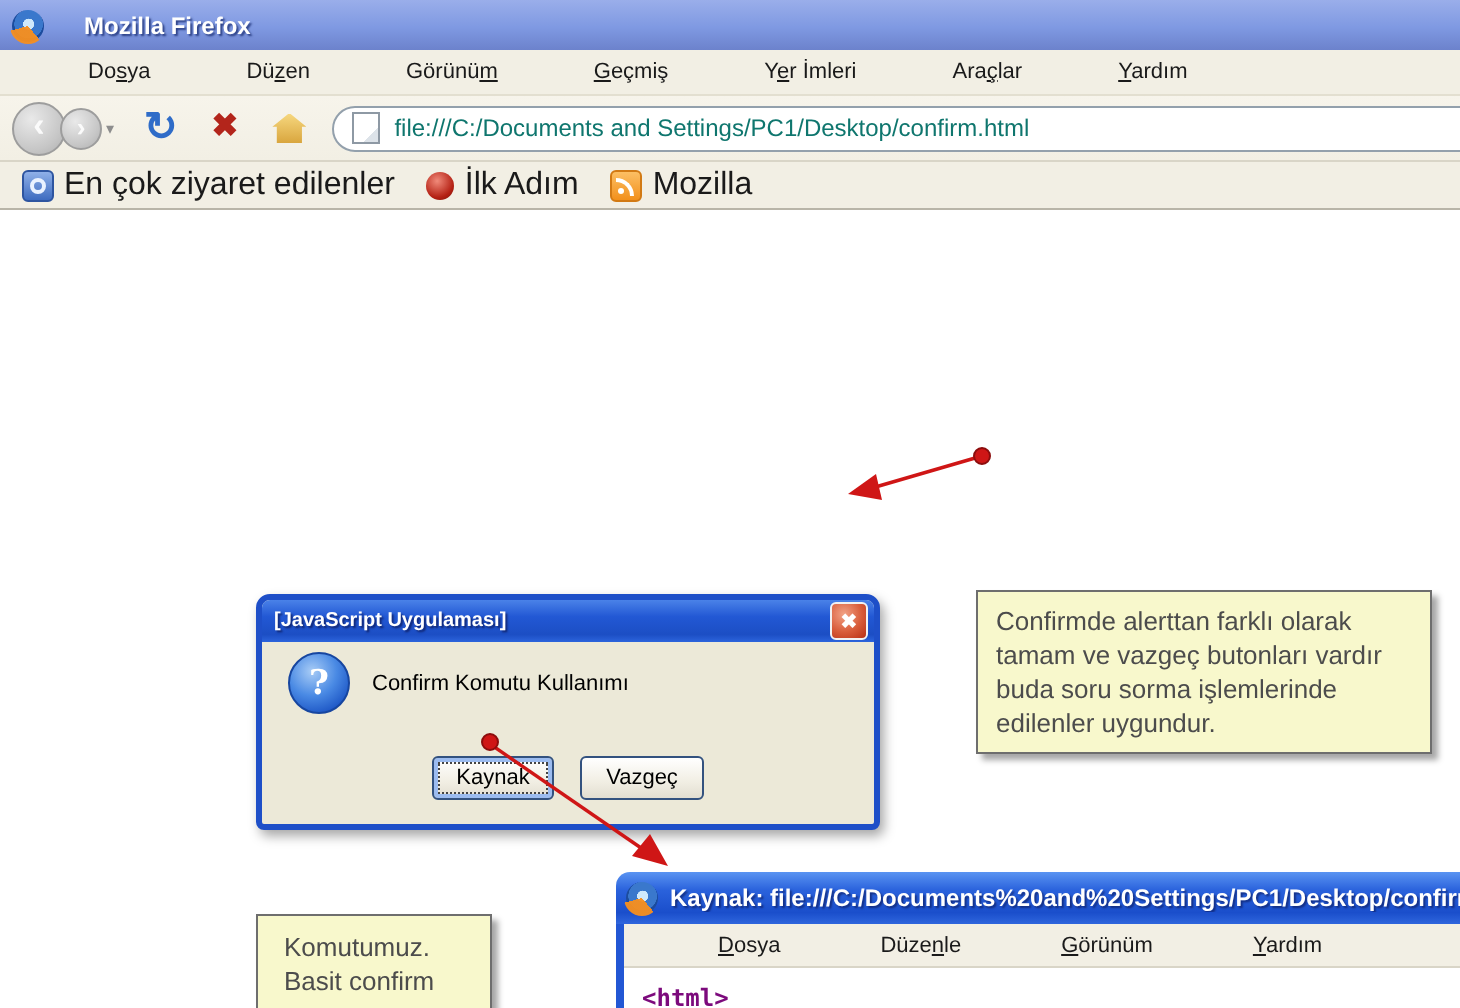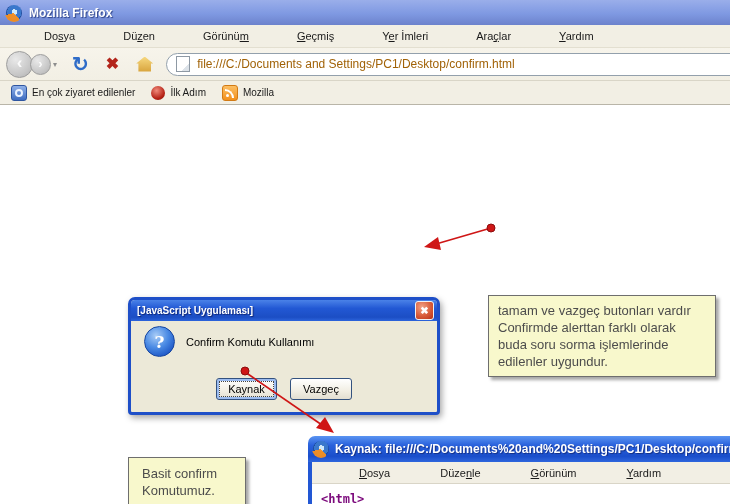--- a/index.html
+++ b/index.html
@@ -2,21 +2,21 @@
 <html style="--arrow-red: #cf1616; --callout-bg: #f8f8cc; --xp-blue: #2258d4; --dialog-body: #ece9d8; --toolbar-bg: #f2efe4; --titlebar-soft-blue: #7f99e2; --code-tag: #7c0a7c;"><head>
 <meta charset="utf-8">
 <style>
   html,body{margin:0;padding:0;}
   .stage{position:relative;width:730px;height:504px;overflow:hidden;background:#fff;
          font-family:"Liberation Sans",sans-serif;-webkit-font-smoothing:antialiased;}
 
   
   .titlebar{position:absolute;left:0;top:0;right:0;height:25px;
     background:linear-gradient(180deg,#9aaeea 0%,var(--titlebar-soft-blue,#7f99e2) 55%,#6c82cc 100%);
-    display:flex;align-items:center;gap:7px;padding-left:6px;}
+    display:flex;align-items:center;gap:20px;padding-left:6px;}
   .title-text{color:#fff;font-weight:bold;font-size:12px;text-shadow:1px 1px 1px rgba(30,50,120,.85);}
 
   .ff-icon{position:relative;width:16px;height:16px;border-radius:50%;flex:0 0 auto;
     background:radial-gradient(circle at 52% 44%,#cfe9fb 0 22%,#3a78cc 23% 58%,#1c4c9e 59% 100%);}
   .ff-icon::after{content:"";position:absolute;inset:-1px;border-radius:50%;
     background:conic-gradient(from 140deg,rgba(247,143,30,.95) 0 115deg,transparent 115deg 360deg);}
 
   .menubar{position:absolute;left:0;top:25px;right:0;height:22px;background:var(--toolbar-bg,#f2efe4);
     border-bottom:1px solid #e3dfd0;display:flex;align-items:center;padding-left:4px;
     font-size:11px;color:#1a1a1a;}
@@ -39,25 +39,25 @@
   .nav-refresh::after{content:"↻";}
   .nav-stop{color:#b3251b;font-size:16px;font-weight:bold;margin-left:17px;line-height:1;}
   .nav-stop::after{content:"✖";}
   .nav-home{margin-left:17px;display:flex;}
   .house{display:block;width:17px;height:15px;background:linear-gradient(#f6d77e,#d8a43c);
     clip-path:polygon(50% 0,100% 46%,87% 46%,87% 100%,13% 100%,13% 46%,0 46%);}
   .urlbar{margin-left:13px;flex:1;height:21px;background:#fff;border:1px solid #93a0ac;
     border-radius:12px;display:flex;align-items:center;gap:7px;padding:0 9px;margin-right:-12px;}
   .page-icon{width:12px;height:14px;background:linear-gradient(135deg,#fff 72%,#dde3e9 72%);
     border:1px solid #8e99a4;flex:0 0 auto;}
-  .url-text{font-size:12px;color:#a16207;white-space:nowrap;}
+  .url-text{font-size:12px;color:#0f766e;white-space:nowrap;}
 
   .bookmarksbar{position:absolute;left:0;top:81px;right:0;height:23px;background:var(--toolbar-bg,#f2efe4);
     border-bottom:1px solid #b9b5a8;display:flex;align-items:center;gap:10px;padding-left:8px;
-    font-size:10px;color:#1a1a1a;}
+    font-size:16px;color:#1a1a1a;}
   .bm-item{display:flex;align-items:center;gap:5px;padding:2px 3px;cursor:default;}
   .bm-ico{width:14px;height:14px;border-radius:3px;position:relative;flex:0 0 auto;}
   .bm-most-visited{background:linear-gradient(180deg,#8fb0e8,#3e6cc0);border:1px solid #2e55a0;}
   .bm-most-visited::after{content:"";position:absolute;inset:3px;border:2px solid #eaf2ff;border-radius:50%;}
   .bm-firefox{border-radius:50%;background:radial-gradient(circle at 40% 32%,#f08a7a,#b42013 65%,#78140b);}
   .bm-rss{background:linear-gradient(180deg,#fcbf64,#f2901c);border:1px solid #d27a14;}
   .bm-rss::before{content:"";position:absolute;left:3px;bottom:3px;width:3px;height:3px;background:#fff;border-radius:50%;}
   .bm-rss::after{content:"";position:absolute;left:2px;bottom:2px;width:7px;height:7px;
     border:2px solid #fff;border-left:none;border-bottom:none;border-radius:0 100% 0 0;}
 
@@ -173,28 +173,28 @@
       </div>
       <div class="xp-body">
         <span class="q-icon"></span>
         <span class="dialog-msg">Confirm Komutu Kullanımı</span>
         <button class="xp-btn default">Kaynak</button>
         <button class="xp-btn cancel">Vazgeç</button>
       </div>
     </div>
 
     <div class="callout callout1" id="callout1">
+        <div>Confirmde alerttan farklı olarak</div>
         <div>tamam ve vazgeç butonları vardır</div>
-        <div>Confirmde alerttan farklı olarak</div>
         <div>buda soru sorma işlemlerinde</div>
         <div>edilenler uygundur.</div>
       </div>
     <div class="callout callout2" id="callout2">
+        <div>Komutumuz.</div>
         <div>Basit confirm</div>
-        <div>Komutumuz.</div>
       </div>
 
     <div class="src-window">
       <div class="src-titlebar">
         <span class="ff-icon"></span>
         <span class="src-title">Kaynak: file:///C:/Documents%20and%20Settings/PC1/Desktop/confirm.html</span>
       </div>
       <div class="src-body">
         <div class="src-menubar" id="src-menu">
             <span class="menu-item"><u>D</u>osya</span>

